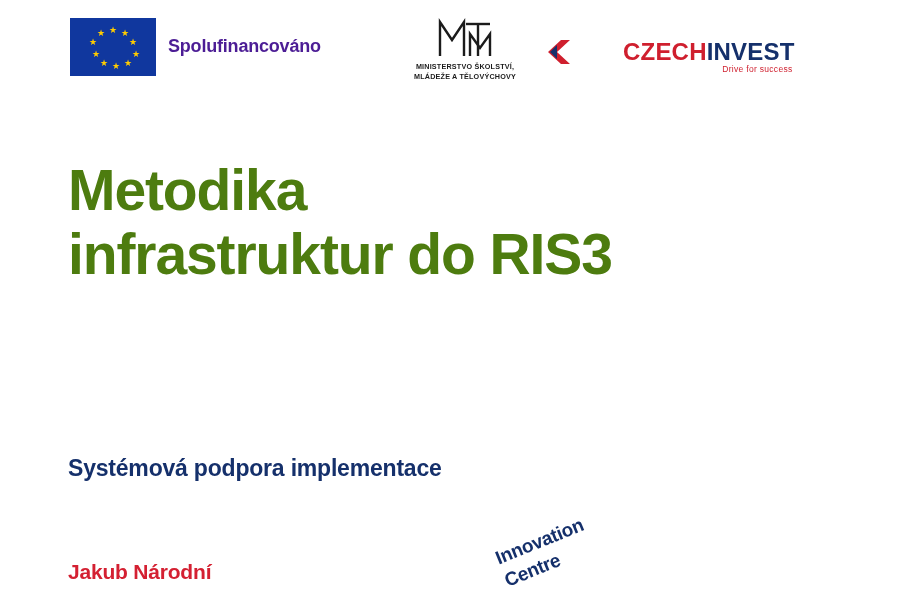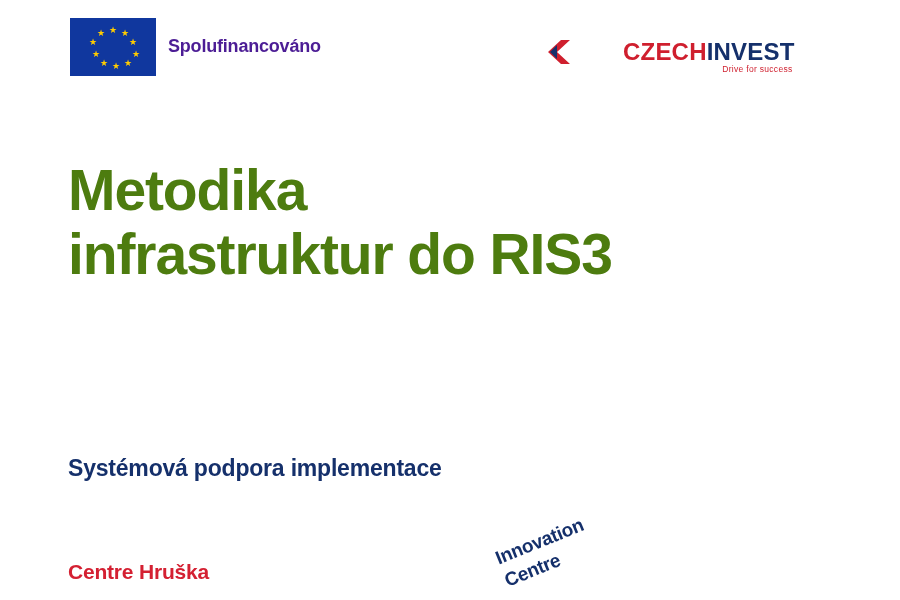--- a/index.html
+++ b/index.html
@@ -187,20 +187,36 @@
       <span class="eu-star" style="left:21.5px; top:31.5px;">★</span>
       <span class="eu-star" style="left:18.5px; top:19.5px;">★</span>
       <span class="eu-star" style="left:26.5px; top:11px;">★</span>
 
     </div>
     <div class="eu-text">
       <span>Spolufinancováno</span><br>
     </div>
   </div>
 
+  <div class="msmt-block">
+    <div class="msmt-mark">
+      <svg width="90" height="44" viewBox="0 0 90 44" xmlns="http://www.w3.org/2000/svg">
+        <g fill="none" stroke="#1b1b1b" stroke-width="2.4">
+          <path d="M20 40 L20 6 L32 24 L44 6 L44 40"></path>
+          <path d="M46 8 L70 8"></path>
+          <path d="M58 8 L58 40"></path>
+          <path d="M50 40 L50 18 L60 32 L70 18 L70 40"></path>
+        </g>
+      </svg>
+    </div>
+    <div class="msmt-text">
+      <span>MINISTERSTVO ŠKOLSTVÍ,</span><br>
+      <span>MLÁDEŽE A TĚLOVÝCHOVY</span>
+    </div>
+  </div>
 
   <div class="ci-block">
     <div class="ci-mark">
       <svg width="22" height="24" viewBox="0 0 22 24" xmlns="http://www.w3.org/2000/svg">
         <path d="M13 0 L22 0 L9 12 L22 24 L13 24 L0 12 Z" fill="#cf1f2e"></path>
         <path d="M2 12 L9 5 L9 19 Z" fill="#15306b"></path>
       </svg>
     </div>
     <div class="ci-words">
       <div class="ci-title">
@@ -216,18 +232,18 @@
   <h1 class="doc-title">
     <span class="line">Metodika</span>
     <span class="line">infrastruktur do RIS3</span>
   </h1>
 </div>
 
 <div class="subtitle">
   <span class="line">Systémová podpora implementace</span>
 </div>
 
-<div class="author">Centre Hruška</div>
+<div class="author">Jakub Národní</div>
 
 <div class="innov-logo">
   <span>Innovation</span><br>
   <span>Centre</span>
 </div>
 
 </body></html>

